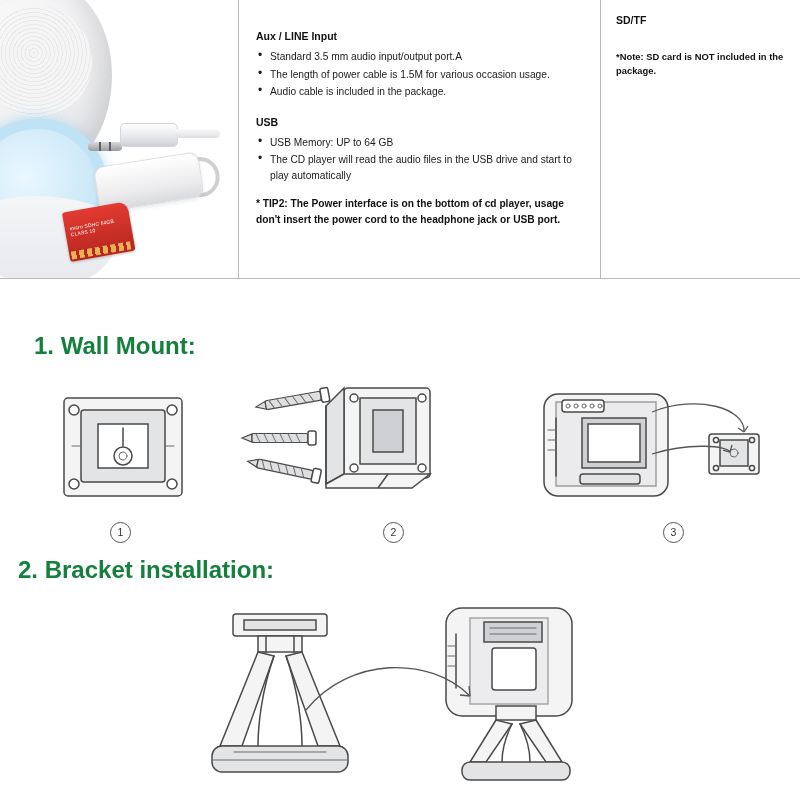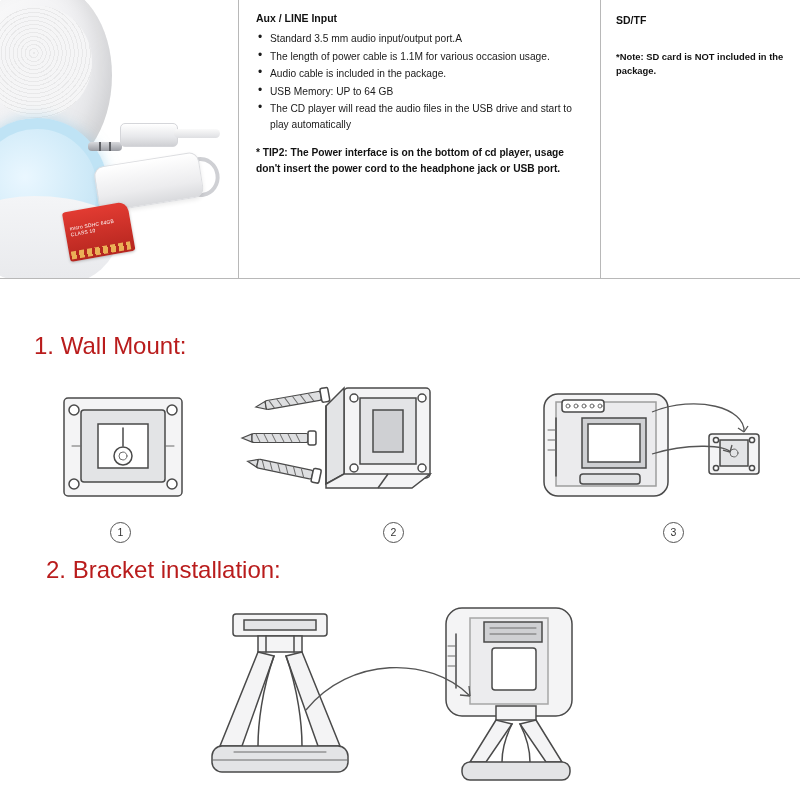--- a/index.html
+++ b/index.html
@@ -166,21 +166,21 @@
   }
   .divider-h {
     position: absolute;
     left: 0; top: 278px;
     width: 800px; height: 1px;
     background: #b8b8b8;
   }
 
   .col-mid {
     position: absolute;
-    left: 256px; top: 12px;
+    left: 256px; top: 30px;
     width: 330px;
   }
   .col-right {
     position: absolute;
     left: 616px; top: 14px;
     width: 172px;
   }
 
   .sec-head {
     font-size: 10.5px;
@@ -222,25 +222,26 @@
     line-height: 14px;
     font-weight: bold;
     margin-top: 24px;
     color: #111;
   }
 
   
   .step-title {
     position: absolute;
     font-size: 24px;
-    color: #b91c1c;
+    color: #15803d;
     font-family: "Liberation Sans", sans-serif;
+    font-weight: bold;
   }
   #wall-mount-title { left: 34px; top: 332px; }
-  #bracket-title { left: 46px; top: 556px; }
+  #bracket-title { left: 18px; top: 556px; }
 
   .diagram {
     position: absolute;
   }
   .badge {
     position: absolute;
     width: 19px; height: 19px;
     border: 1px solid #555;
     border-radius: 50%;
     font-size: 10.5px;
@@ -291,24 +292,25 @@
   </div>
 
   <div class="divider-v"></div>
   <div class="divider-v2"></div>
   <div class="divider-h"></div>
 
   <div class="col-mid">
     <div class="sec-head">Aux / LINE Input</div>
     <ul class="bullets">
       <li>Standard 3.5 mm audio input/output port.A</li>
-      <li>The length of power cable is 1.1M for various occasion usage.</li>
+      <li>The length of power cable is 1.5M for various occasion usage.</li>
       <li>Audio cable is included in the package.</li>
     </ul>
 
+    <div class="sec-head spaced">USB</div>
     <ul class="bullets">
       <li>USB Memory: UP to 64 GB</li>
       <li>The CD player will read the audio files in the USB drive and start to play automatically</li>
     </ul>
 
     <div class="tip">* TIP2: The Power interface is on the bottom of cd player, usage don't insert the power cord to the headphone jack or USB port.</div>
   </div>
 
   <div class="col-right">
     <div class="sec-head">SD/TF</div>

